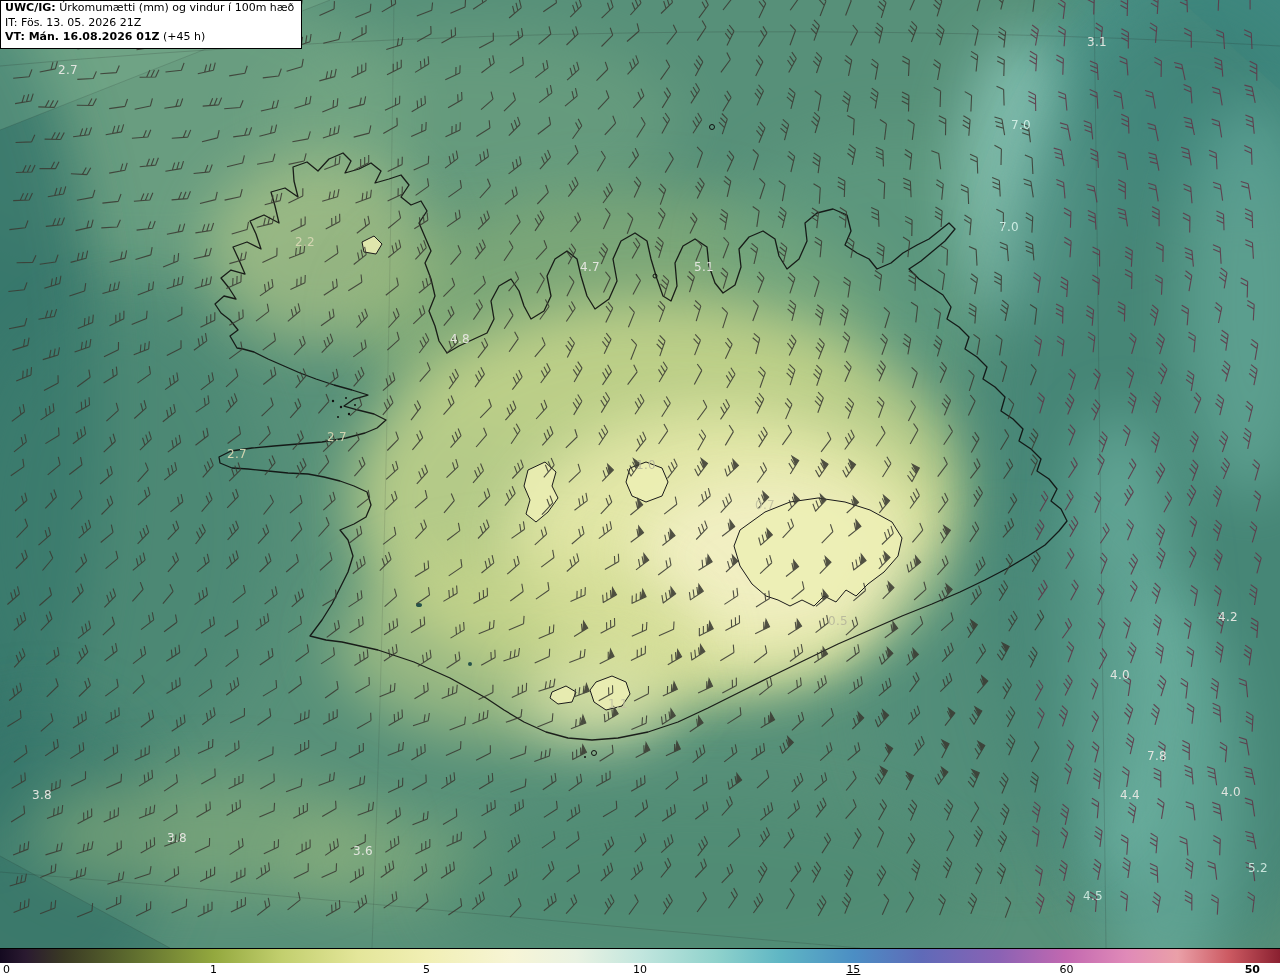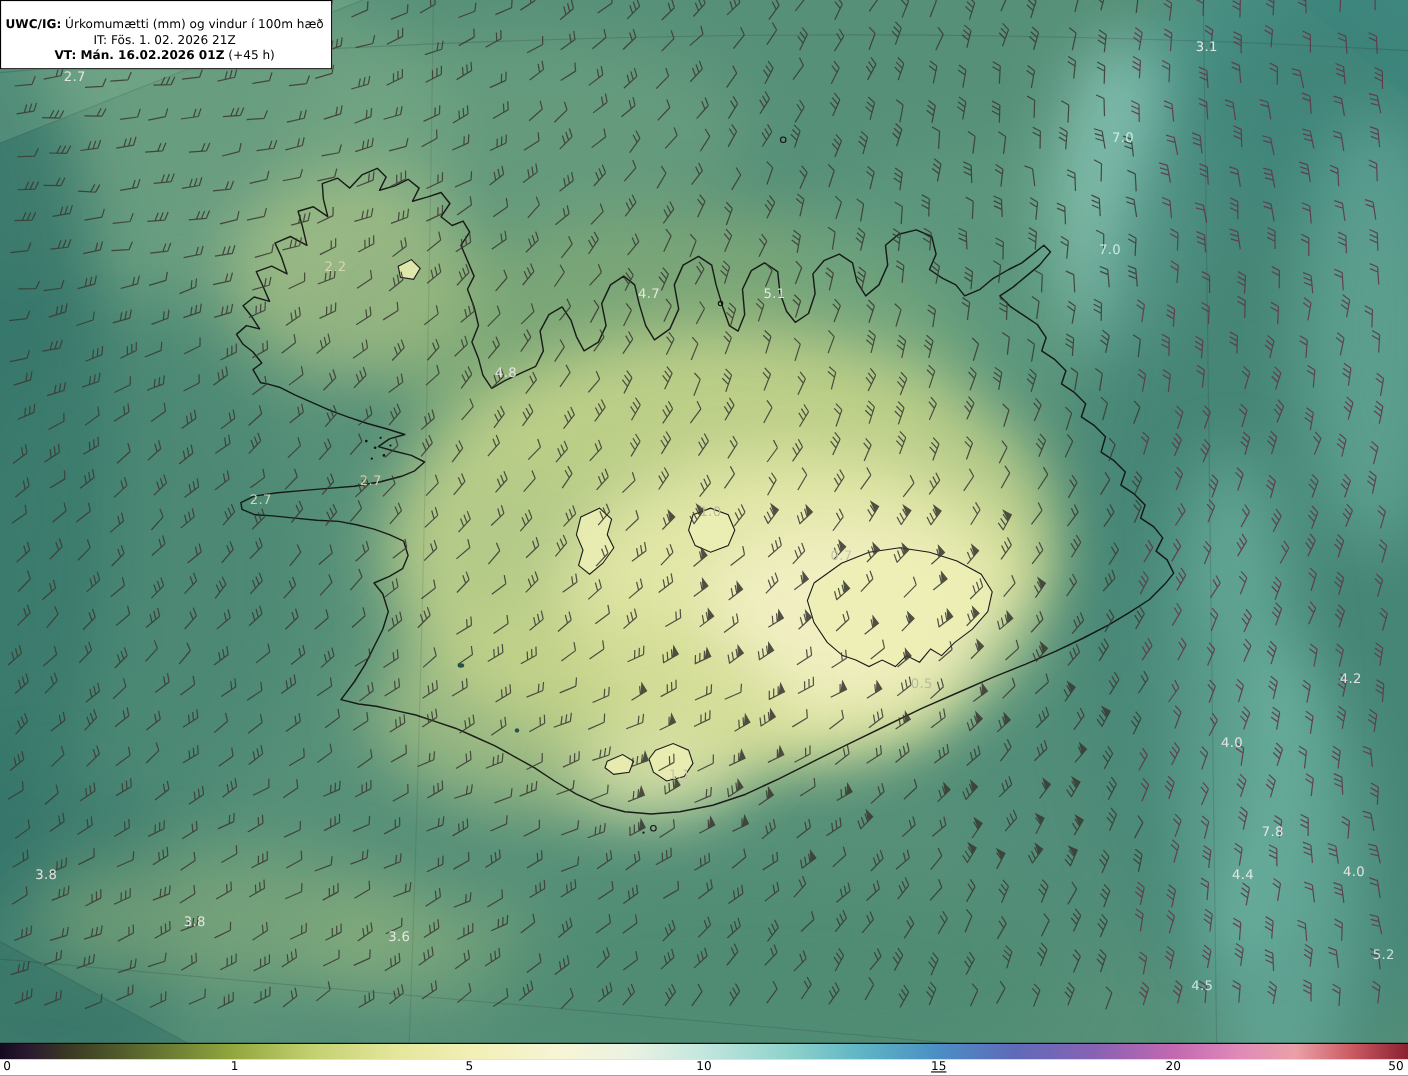--- a/index.html
+++ b/index.html
@@ -5,23 +5,22 @@
   html,body{margin:0;padding:0;background:#222;}
   .stage{
     position:relative;width:1280px;height:978px;overflow:hidden;
     font-family:"DejaVu Sans","Liberation Sans",sans-serif;
     background:#579079;
   }
   #map-svg{position:absolute;top:0;left:0;display:block;}
   .header-box{
     position:absolute;top:0;left:0;z-index:6;
     background:#ffffff;border:1px solid #000;
-    padding:14px 7px 3px 4px;font-size:11px;line-height:1.32;color:#000;
+    padding:0 7px 3px 4px;font-size:11px;line-height:1.32;color:#000;
     white-space:nowrap;
-    text-align:center;
   }
   .header-box b{font-weight:bold;}
   .colorbar{position:absolute;left:0;bottom:0;width:1280px;height:30px;z-index:5;}
   .colorbar-gradient{height:15px;width:100%;border-top:1px solid #000;box-sizing:border-box;}
   .colorbar-ticks{position:relative;height:15px;background:#ffffff;font-size:11px;color:#000;}
   .cbar-tick{position:absolute;top:0px;}
   .map-label{font-size:12px;opacity:0.95;letter-spacing:0.3px;}
 </style>
 </head>
 <body>
@@ -1393,33 +1392,33 @@
         <text x="1093" y="900" text-anchor="middle" fill="#cfe9e0" class="map-label">4.5</text>
         <text x="1258" y="872" text-anchor="middle" fill="#cfe9e0" class="map-label">5.2</text>
       </g>
   </svg>
 
   <div class="header-box">
     <div class="hline">
       <b>UWC/IG:</b><span> Úrkomumætti (mm) og vindur í 100m hæð</span>
     </div>
     <div class="hline">
-      <span>IT:</span><span> Fös. 1. 02. 2026 21Z</span>
+      <span>IT:</span><span> Fös. 13. 05. 2026 21Z</span>
     </div>
     <div class="hline">
-      <b>VT:</b><b> Mán. 16.02.2026 01Z</b><span> (+45 h)</span>
+      <b>VT:</b><b> Mán. 16.08.2026 01Z</b><span> (+45 h)</span>
     </div>
   </div>
 
   <div class="colorbar">
     <div class="colorbar-gradient" style="background: linear-gradient(to right, rgb(20, 10, 32) 0%, rgb(42, 26, 48) 2%, rgb(58, 58, 36) 5%, rgb(92, 106, 46) 10%, rgb(147, 168, 62) 16.7%, rgb(194, 207, 110) 22%, rgb(228, 230, 154) 28%, rgb(241, 239, 180) 33.3%, rgb(247, 245, 214) 40%, rgb(233, 242, 226) 45%, rgb(194, 230, 222) 50%, rgb(143, 210, 204) 56%, rgb(95, 182, 196) 61%, rgb(75, 142, 196) 66.7%, rgb(95, 106, 184) 72%, rgb(138, 98, 180) 78%, rgb(194, 104, 176) 83.3%, rgb(224, 138, 184) 88%, rgb(234, 160, 168) 92%, rgb(204, 90, 98) 96%, rgb(138, 32, 48) 100%);"></div>
     <div class="colorbar-ticks">
         <span class="cbar-tick" style="left: 3px;">0</span>
         <span class="cbar-tick" style="left: 16.67%; transform: translateX(-50%);">1</span>
         <span class="cbar-tick" style="left: 33.33%; transform: translateX(-50%);">5</span>
         <span class="cbar-tick" style="left: 50%; transform: translateX(-50%); text-align: center;">10</span>
         <span class="cbar-tick" style="left: 66.67%; transform: translateX(-50%); text-decoration: underline;">15</span>
-        <span class="cbar-tick" style="left: 83.33%; transform: translateX(-50%);">20</span>
-        <span class="cbar-tick" style="right: 4px;">50</span>
+        <span class="cbar-tick" style="left: 83.33%; transform: translateX(-50%);">60</span>
+        <span class="cbar-tick" style="right: 20px; font-weight: bold;">50</span>
       </div>
   </div>
 
 </div>
 
 </body></html>

